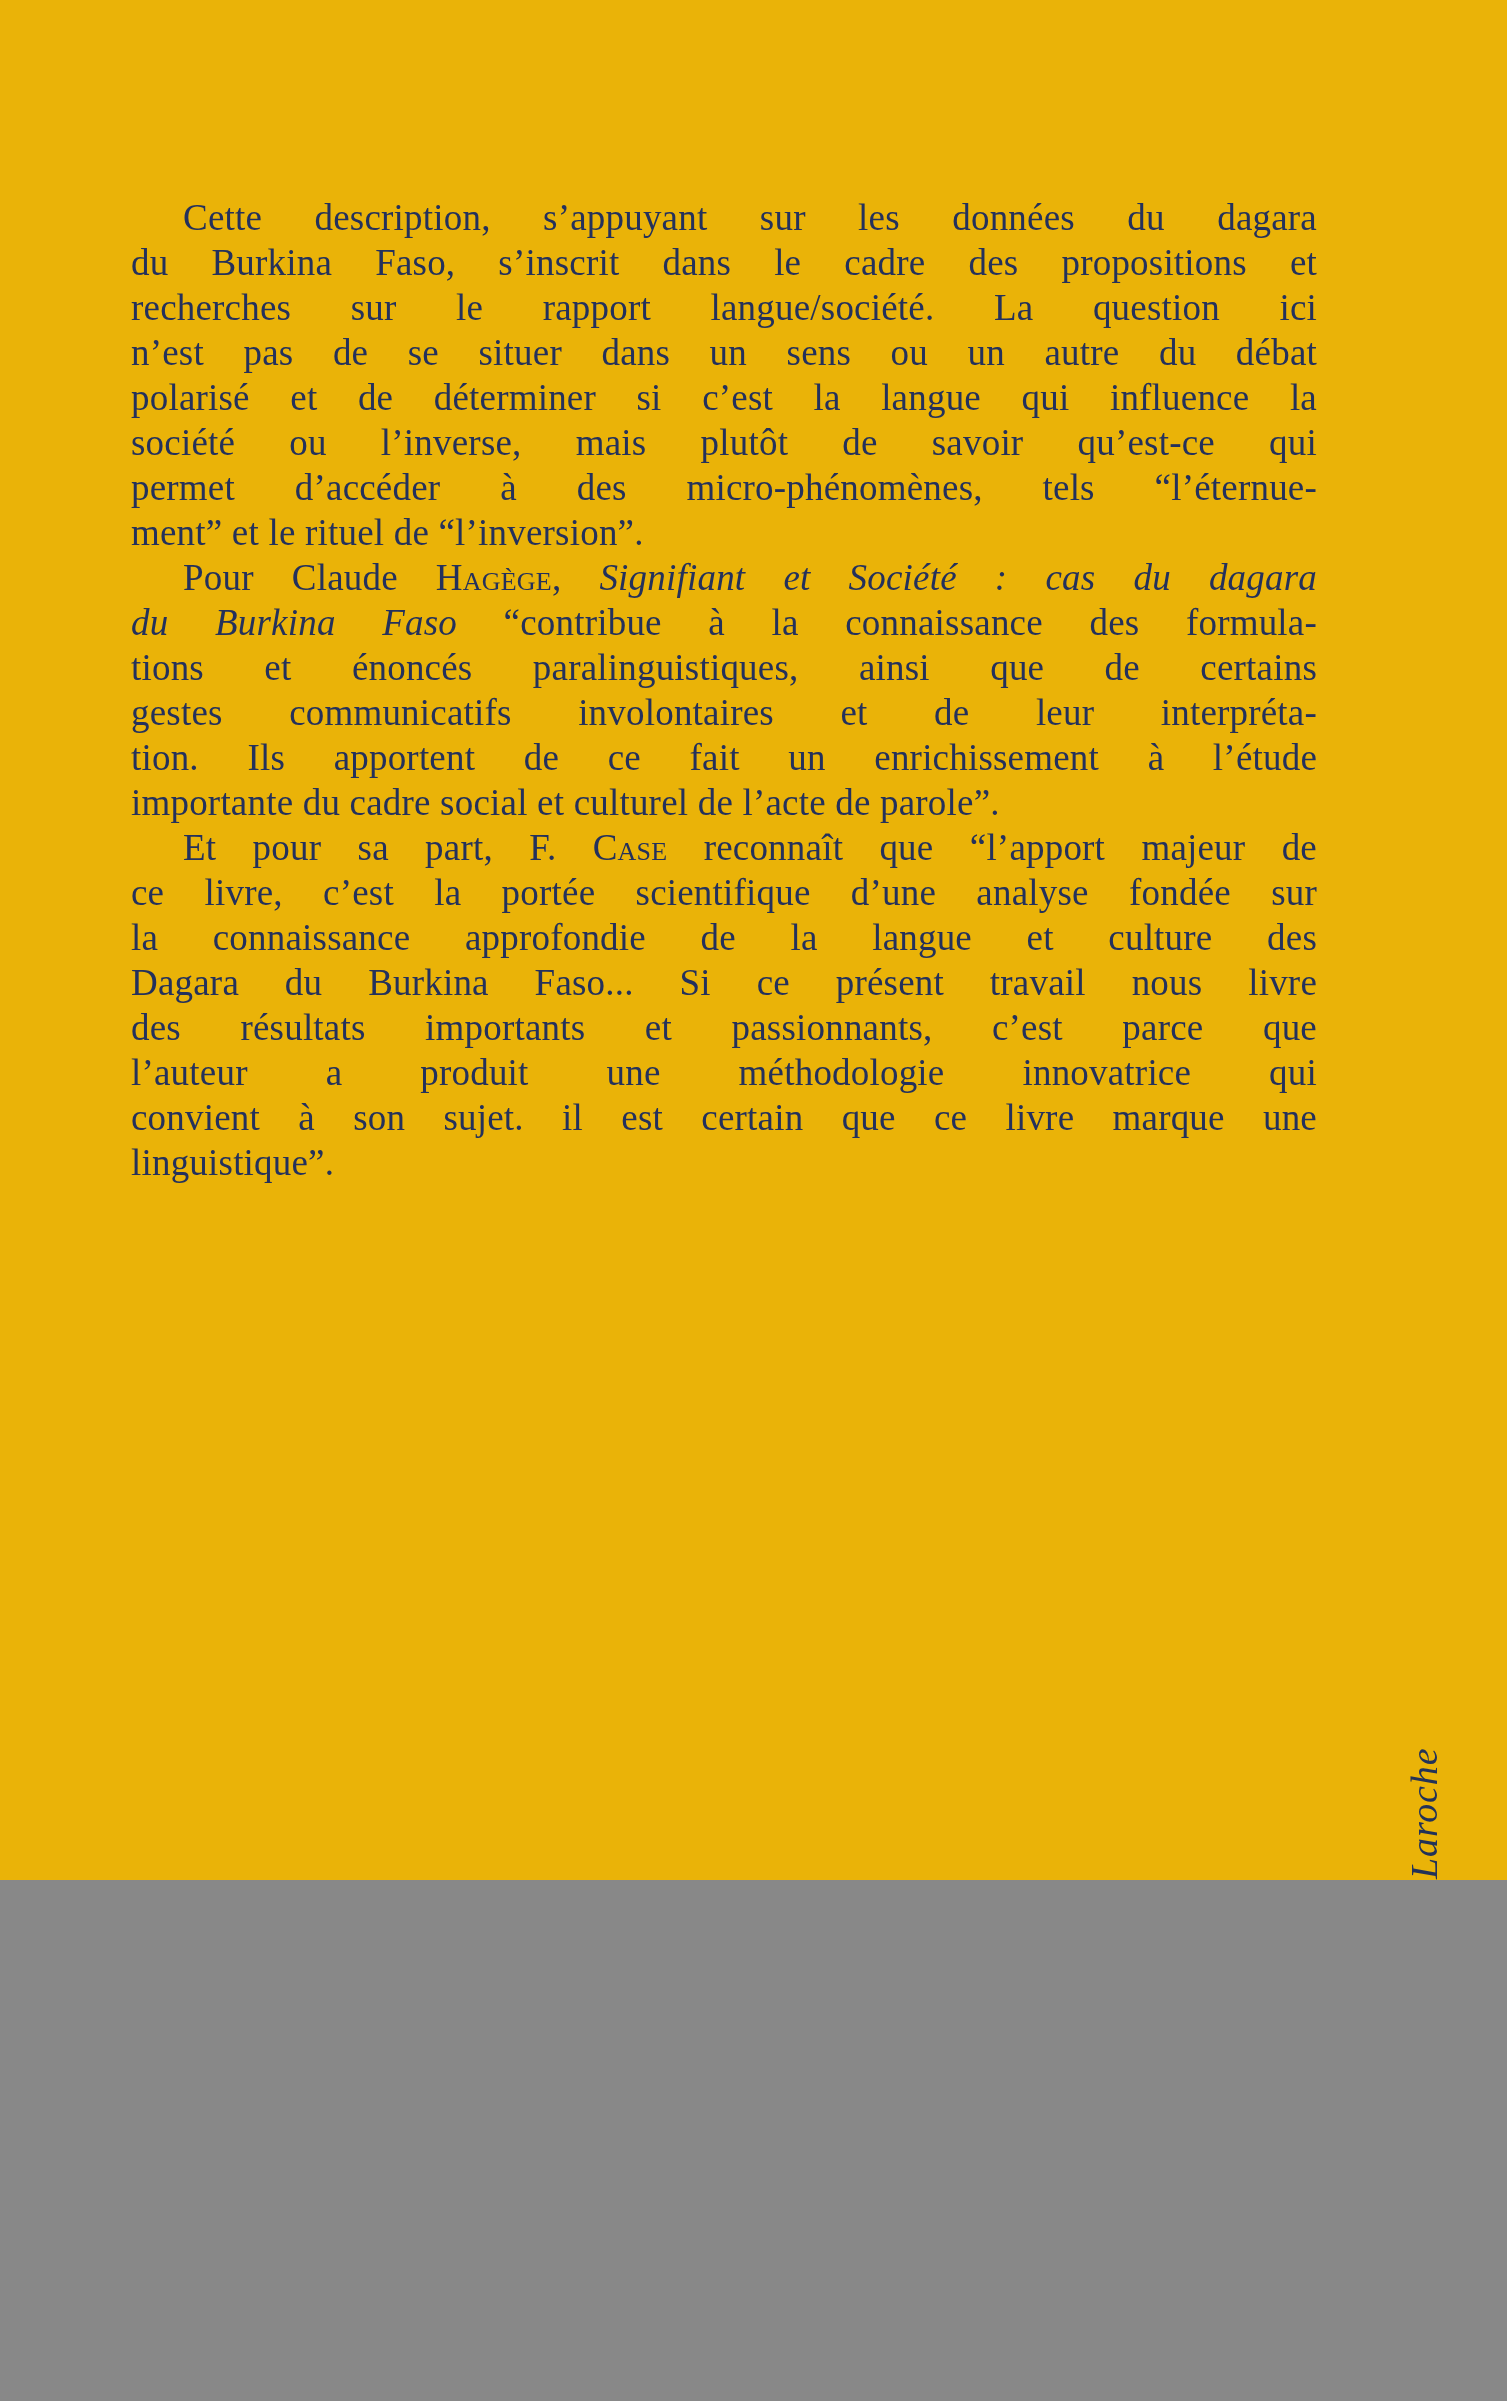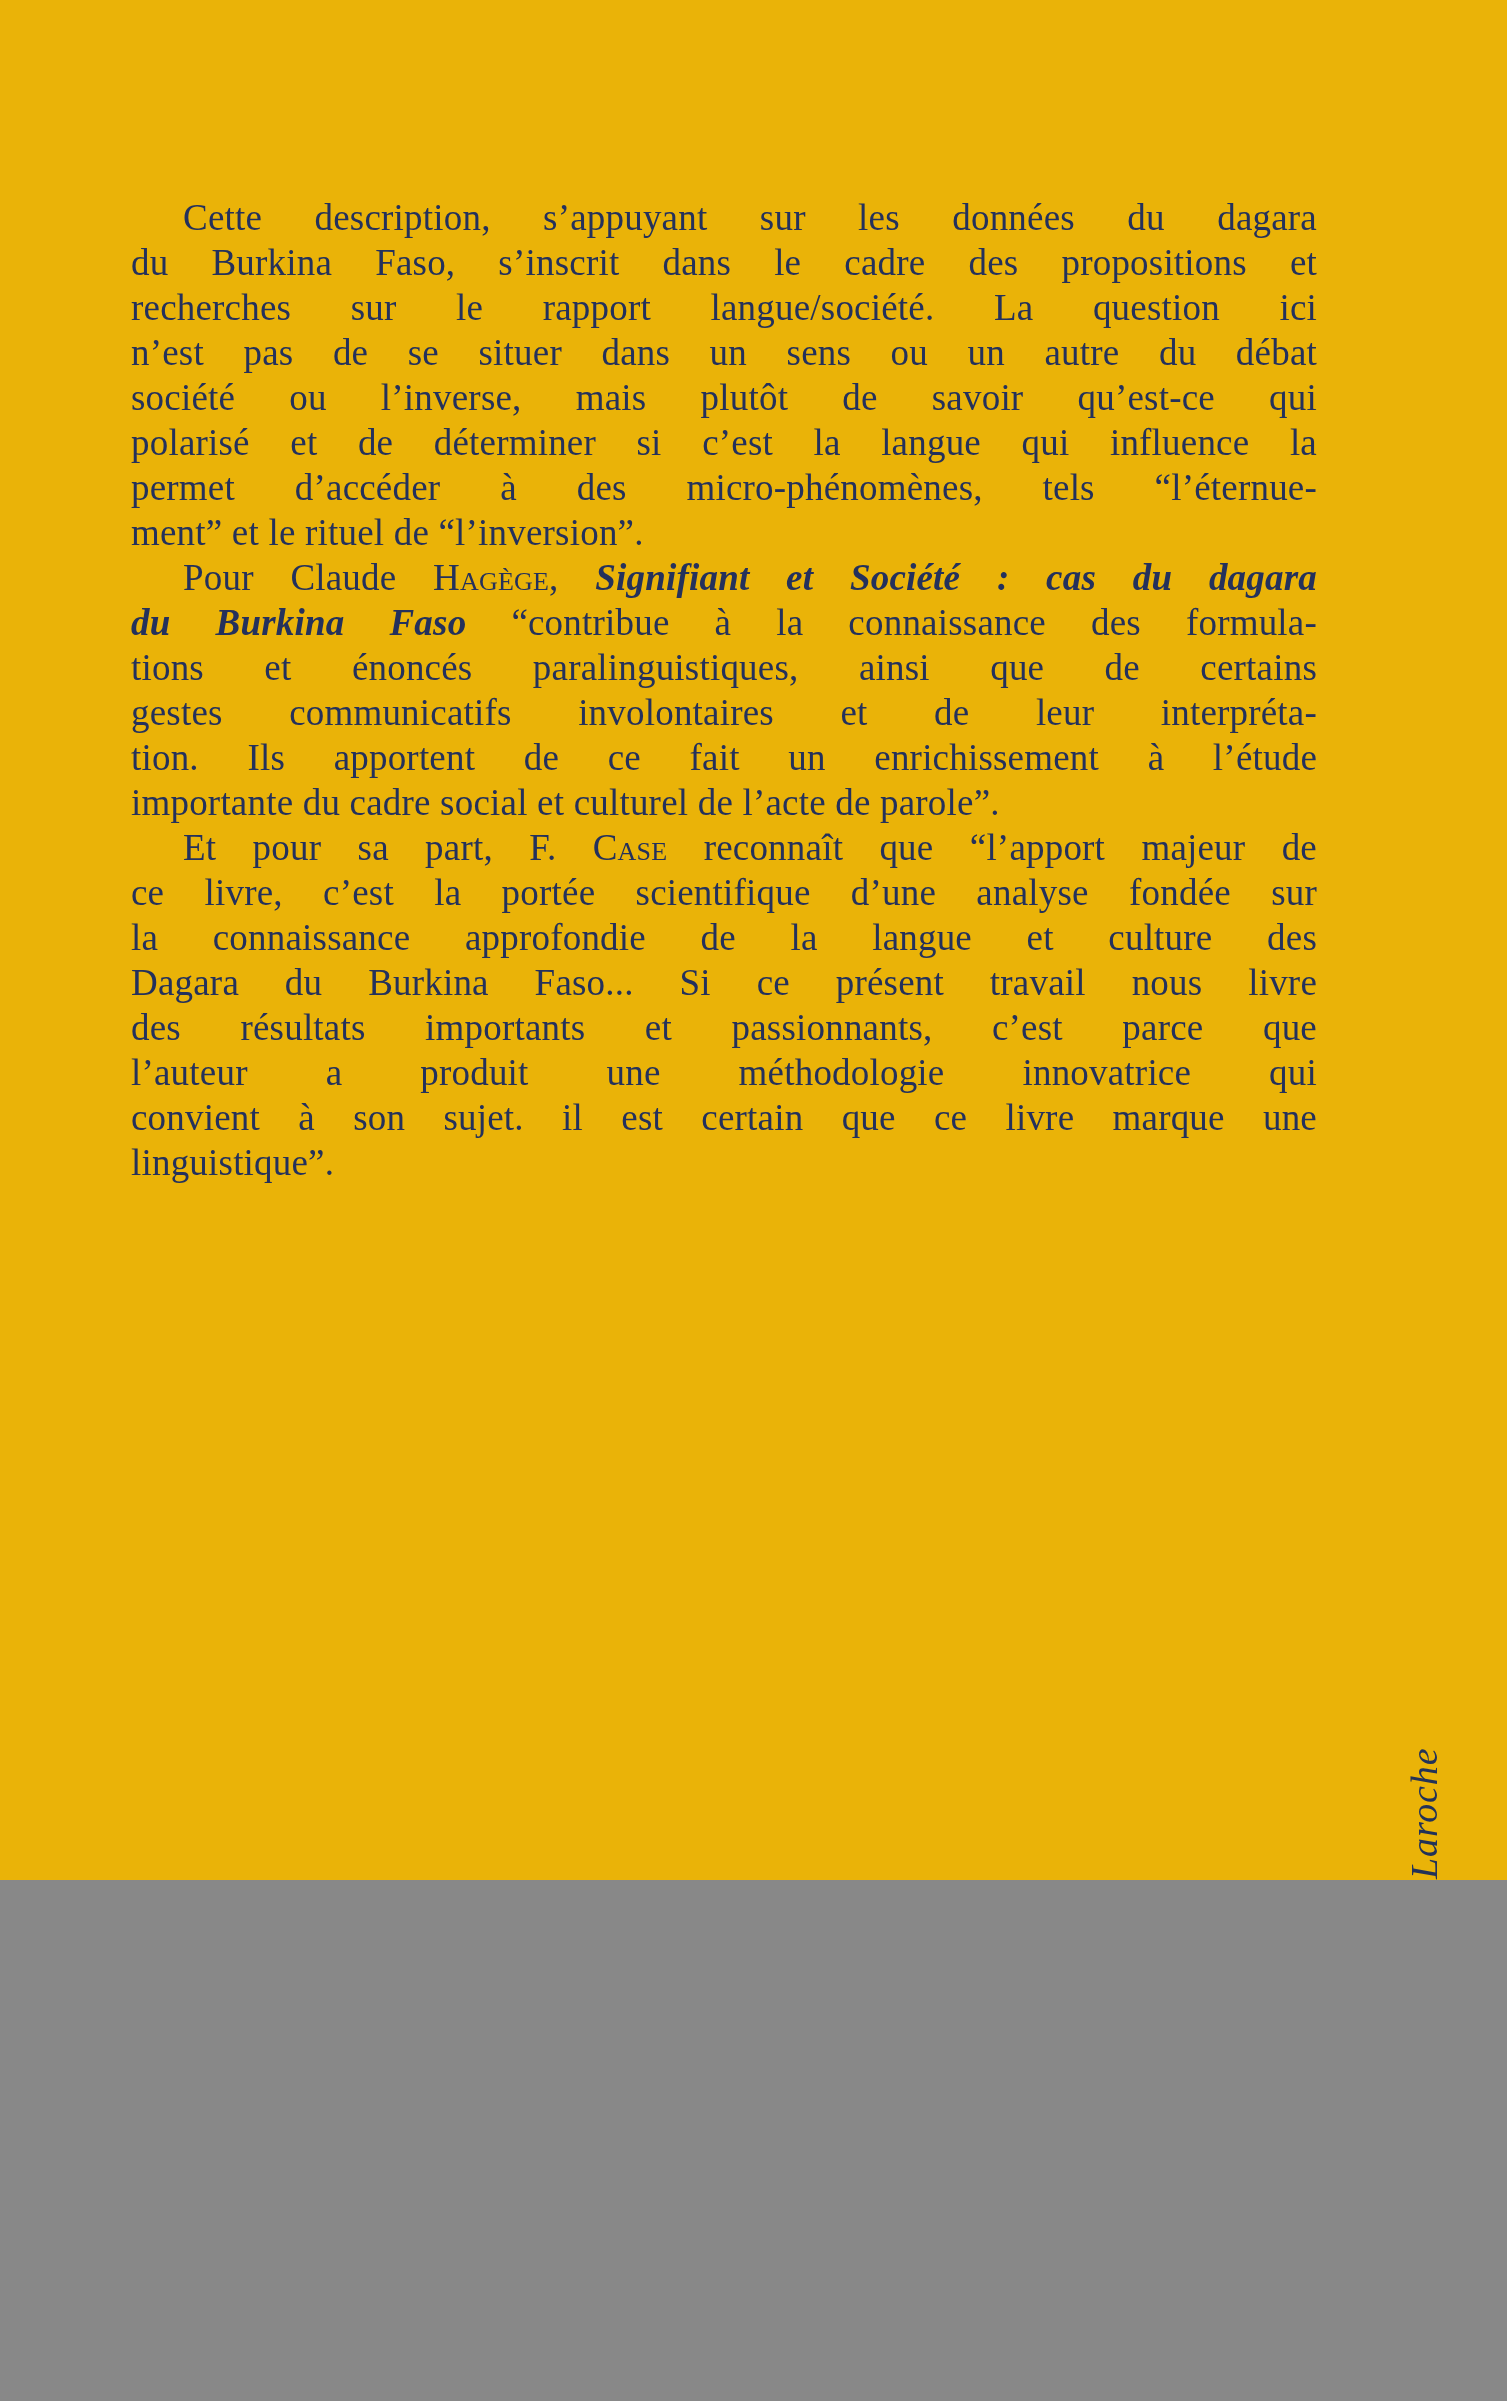--- a/index.html
+++ b/index.html
@@ -24,21 +24,21 @@
     letter-spacing: 0.2px;
   }
   .line {
     text-align: justify;
     text-align-last: justify;
     text-justify: inter-word;
     white-space: normal;
   }
   .line.last { text-align-last: left; }
   .line.indent { text-indent: 52px; }
-  .it { font-style: italic; font-weight: bold; }
+  .it { font-style: italic; }
   .sc { font-variant: small-caps; margin-top: 38px; }
   
   .barcode-panel {
     position: absolute;
     left: 137px;
     top: 2061px;
     width: 339px;
     height: 161px;
     background: #FFFFFF;
   }
@@ -82,22 +82,22 @@
 </head>
 <body>
 
 <div class="cover">
 
   <div class="blurb" id="blurb">
       <div class="line indent"><span>Cette description, s’appuyant sur les données du dagara</span></div>
       <div class="line"><span>du Burkina Faso, s’inscrit dans le cadre des propositions et</span></div>
       <div class="line"><span>recherches sur le rapport langue/société. La question ici</span></div>
       <div class="line"><span>n’est pas de se situer dans un sens ou un autre du débat</span></div>
+      <div class="line"><span>polarisé et de déterminer si c’est la langue qui influence la</span></div>
       <div class="line"><span>société ou l’inverse, mais plutôt de savoir qu’est-ce qui</span></div>
-      <div class="line"><span>polarisé et de déterminer si c’est la langue qui influence la</span></div>
       <div class="line"><span>permet d’accéder à des micro-phénomènes, tels “l’éternue-</span></div>
       <div class="line last"><span>ment” et le rituel de “l’inversion”.</span></div>
       <div class="line indent"><span>Pour Claude </span><span class="sc">Hagège</span><span>, </span><span class="it">Signifiant et Société : cas du dagara</span></div>
       <div class="line"><span class="it">du Burkina Faso</span><span> “contribue à la connaissance des formula-</span></div>
       <div class="line"><span>tions et énoncés paralinguistiques, ainsi que de certains</span></div>
       <div class="line"><span>gestes communicatifs involontaires et de leur interpréta-</span></div>
       <div class="line"><span>tion. Ils apportent de ce fait un enrichissement à l’étude</span></div>
       <div class="line last"><span>importante du cadre social et culturel de l’acte de parole”.</span></div>
       <div class="line indent"><span>Et pour sa part, F. </span><span class="sc">Case</span><span> reconnaît que “l’apport majeur de</span></div>
       <div class="line"><span>ce livre, c’est la portée scientifique d’une analyse fondée sur</span></div>

